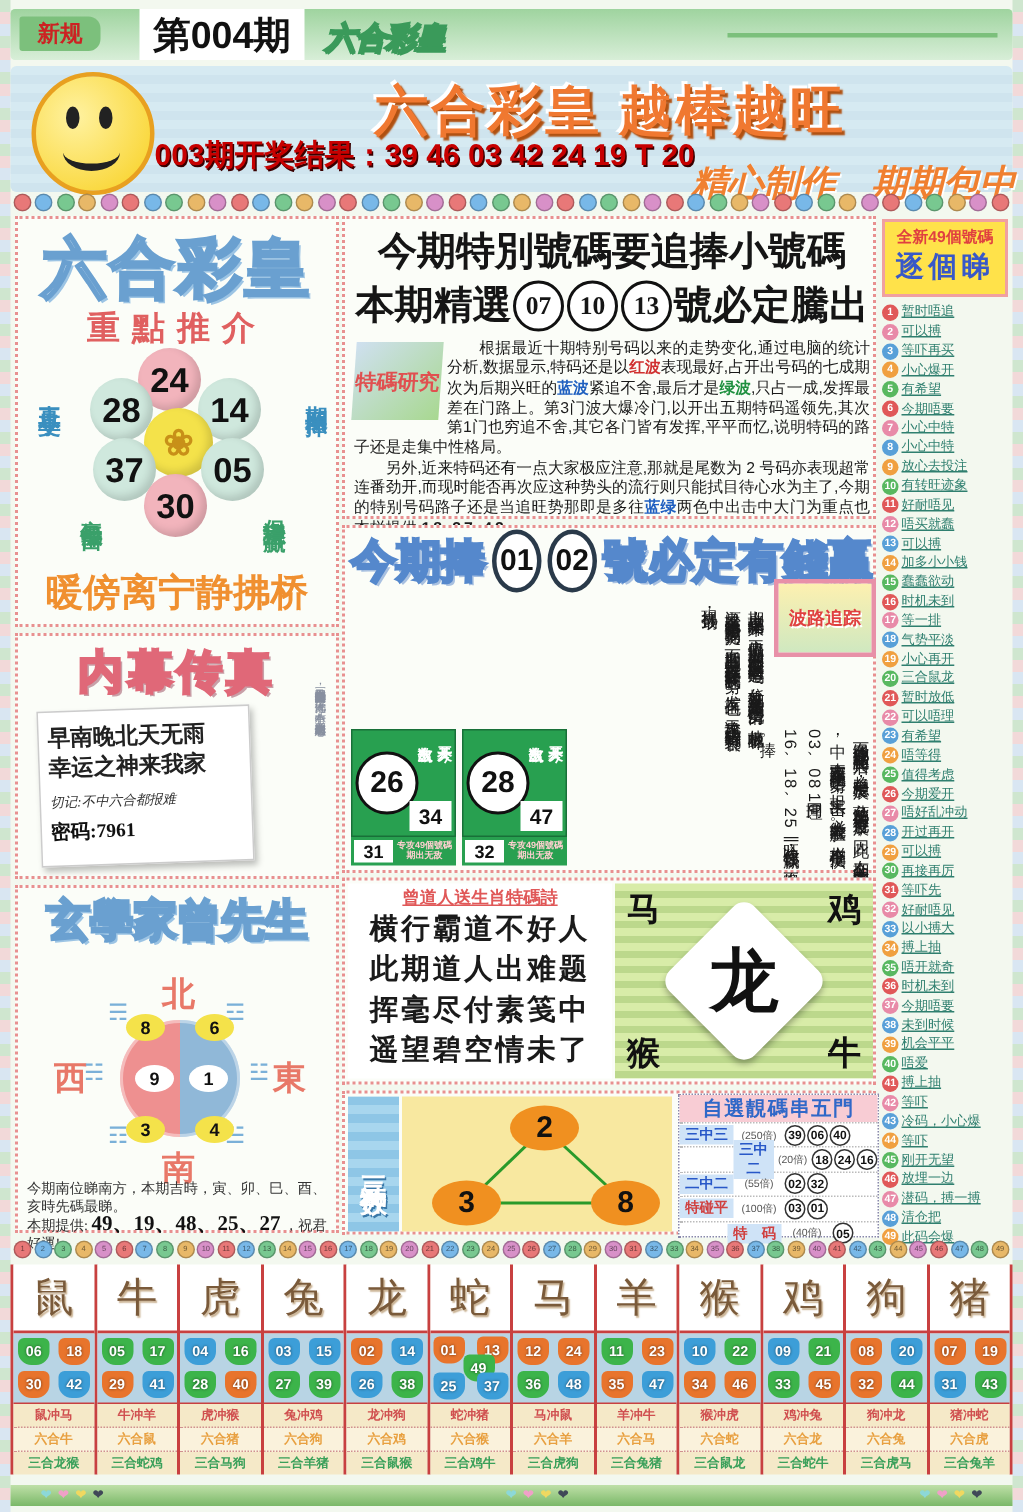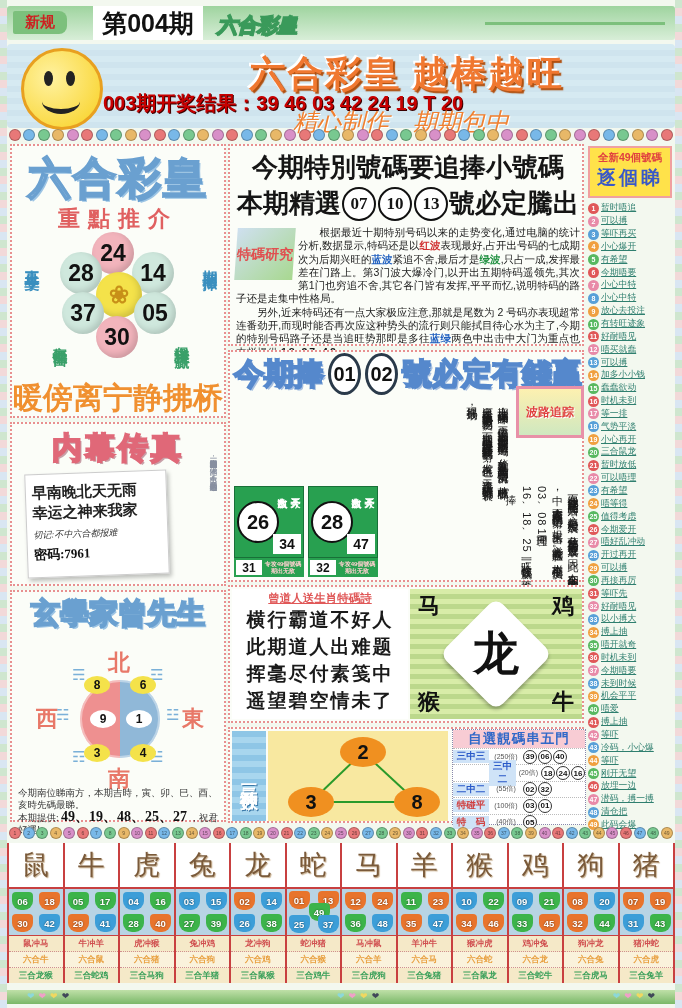--- a/index.html
+++ b/index.html
@@ -17,37 +17,37 @@
   .hline{right:10px;top:16px;width:180px;height:3px;background:#7cc07c;}
 
   
   #banner{left:7px;top:44px;width:668px;height:84px;background:repeating-linear-gradient(180deg,#d6eaf2 0 6px,#cfe4ee 6px 12px);border-radius:4px;}
   .sun{left:14px;top:4px;width:76px;height:76px;border-radius:50%;background:radial-gradient(circle at 35% 35%,#fff2a0,#f8d020);border:3px solid #e8a020;}
   .sun .eye{position:absolute;top:20px;width:9px;height:15px;border-radius:50%;background:#222;}
   .sun .eye.l{left:20px;} .sun .eye.r{left:42px;}
   .sun .mouth{position:absolute;left:18px;top:38px;width:38px;height:20px;border:0;border-bottom:5px solid #222;border-radius:50%;}
   .banner-title{left:130px;top:6px;width:540px;text-align:center;font-family:"Liberation Serif",serif;font-size:36px;font-weight:bold;color:#f07830;text-shadow:-2px -2px 0 #fff,2px 2px 1px #b05010;letter-spacing:2px;white-space:nowrap;}
   .banner-result{left:96px;top:46px;width:540px;font-size:20px;font-weight:bold;color:#c70000;text-shadow:1px 1px 0 #3a0000;white-space:nowrap;}
-  .banner-slogan{left:286px;top:62px;width:384px;text-align:left;font-family:"Liberation Serif",serif;font-style:italic;font-size:24px;font-weight:normal;color:#f08030;text-shadow:1px 1px 0 #fff;white-space:nowrap;}
+  .banner-slogan{left:286px;top:62px;width:384px;text-align:right;font-family:"Liberation Serif",serif;font-style:italic;font-size:24px;font-weight:bold;color:#f08030;text-shadow:1px 1px 0 #fff;white-space:nowrap;}
   .dots-row{left:7px;width:668px;height:14px;display:flex;justify-content:space-between;align-items:center;padding:0 2px;box-sizing:border-box;}
   #dots1{top:128px;} #dots2{top:826px;}
   .dot{width:10px;height:10px;border-radius:50%;border:1px solid rgba(0,0,0,.25);font-size:5px;display:flex;align-items:center;justify-content:center;color:rgba(0,0,0,.55);}
 
   
   .box{position:absolute;background:#fbfdf8;border:2px dotted #e89090;box-sizing:border-box;}
 
   
   #promo{left:10px;top:144px;width:216px;height:274px;}
   .promo-title{left:0;top:4px;width:100%;text-align:center;font-size:43px;font-weight:bold;color:#ddebf8;-webkit-text-stroke:2px #6aa0d0;text-shadow:2px 2px 0 #9cc4e4;letter-spacing:2px;white-space:nowrap;}
   .promo-sub{left:0;top:58px;width:100%;text-align:center;font-family:"Liberation Serif",serif;font-size:22px;font-weight:bold;color:#e06060;letter-spacing:8px;}
   .vlabel{writing-mode:vertical-rl;font-size:15px;font-weight:bold;letter-spacing:2px;}
   .ball{position:absolute;width:42px;height:42px;border-radius:50%;display:flex;align-items:center;justify-content:center;font-size:23px;font-weight:bold;color:#111;box-shadow:inset -3px -3px 6px rgba(0,0,0,.15);}
   .ball.pink{background:#f2b4bc;} .ball.mint{background:#cfe8dd;}
   .ball.core{background:#f4e24a;font-size:24px;color:#c89018;}
-  .promo-bottom{left:0;top:232px;width:100%;text-align:center;font-size:30px;font-weight:bold;color:#f09030;white-space:nowrap;}
+  .promo-bottom{left:0;top:232px;width:100%;text-align:center;font-size:25px;font-weight:bold;color:#f09030;white-space:nowrap;}
 
   #insider{left:10px;top:422px;width:216px;height:164px;}
   .insider-title{left:0;top:4px;width:100%;text-align:center;font-size:30px;font-weight:bold;color:#f8dce4;-webkit-text-stroke:2px #e06878;text-shadow:2px 2px 0 #c8a0a8;letter-spacing:3px;}
   .note-paper{left:14px;top:48px;width:142px;height:104px;background:#fff;border:1px solid #ccc;box-shadow:2px 3px 4px rgba(0,0,0,.25);transform:rotate(-2deg);padding:8px 4px 0 6px;box-sizing:border-box;}
   .note-line{font-family:"Liberation Serif",serif;font-size:15px;font-weight:bold;color:#222;line-height:20px;white-space:nowrap;}
   .note-small{font-family:"Liberation Serif",serif;font-size:9px;color:#333;margin-top:6px;font-style:italic;}
   .note-code{font-family:"Liberation Serif",serif;font-size:13px;font-weight:bold;color:#111;margin-top:4px;}
   .insider-side{right:6px;top:30px;height:124px;writing-mode:vertical-rl;font-size:7.5px;color:#8890a0;line-height:9px;width:34px;}
 
   #master{left:10px;top:590px;width:216px;height:232px;}
@@ -383,21 +383,21 @@
           </div>
           <div class="wu-row">
             <span class="wu-label" style="color: rgb(208, 64, 64);">特碰平</span>
             <span class="wu-mult">(100倍)</span>
             <span class="wu-nums">
               <span class="wu-ball">03</span>
               <span class="wu-ball">01</span>
             </span>
           </div>
           <div class="wu-row">
-            <span class="wu-label" style="color: rgb(208, 64, 64);">特　码</span>
+            <span class="wu-label" style="color: rgb(208, 64, 64); margin-left: 32px;">特　码</span>
             <span class="wu-mult">(40倍)</span>
             <span class="wu-nums">
               <span class="wu-ball">05</span>
             </span>
           </div>
         </div>
     </div>
   </div>
 
   <div class="abs" id="right49">

